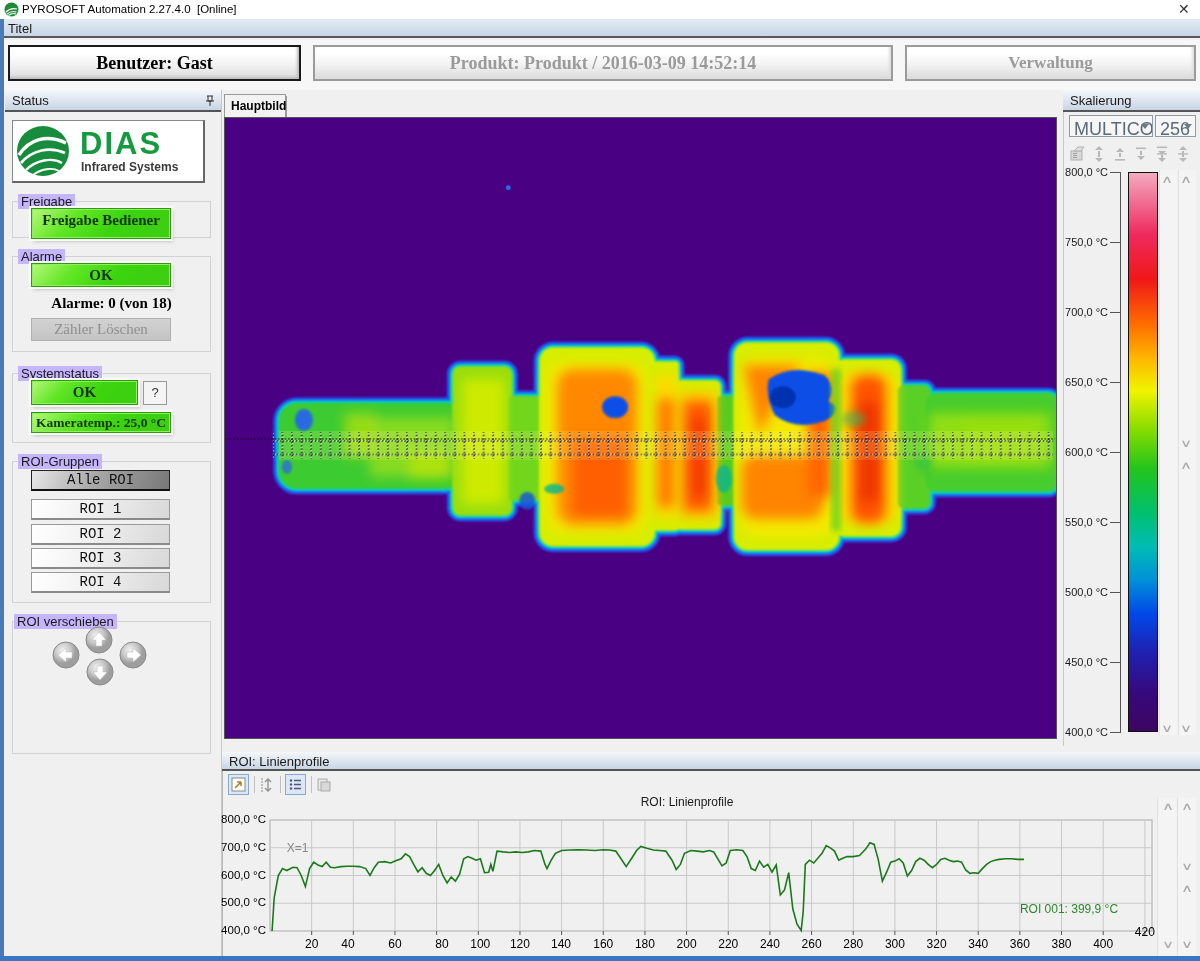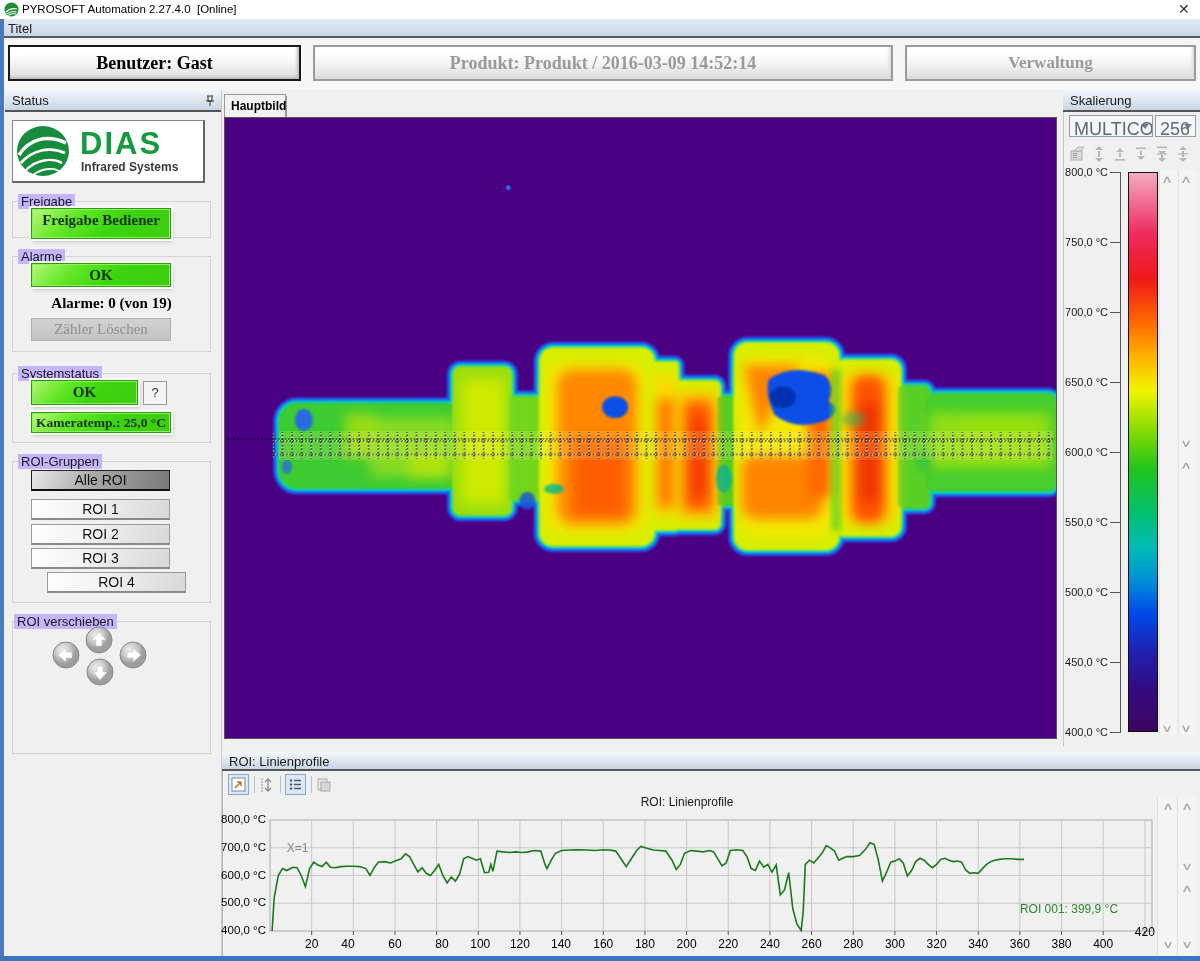--- a/index.html
+++ b/index.html
@@ -35,21 +35,21 @@
   border:1px solid #2f9a10;
   box-shadow:inset 0 0 0 1px #8ef060, 0 0 0 2px #fafafa, 2px 3px 3px #c4c4c4;
   font-family:"Liberation Serif", serif; font-weight:bold; font-size:15px;
   color:#123312; text-align:center; }
 .graybtn { position:absolute; left:31px; width:140px;
   background:linear-gradient(#d2d2d2,#c4c4c4); border:1px solid #b0b0b0;
   font-family:"Liberation Serif", serif; font-size:15px; color:#8f8f8f; text-align:center; }
 .roibtn { position:absolute; left:31px; width:139px; height:21px;
   background:linear-gradient(110deg,#ffffff 0%,#f2f2f2 40%,#d8d8d8 100%);
   border:1px solid #9a9a9a; border-bottom:2px solid #8a8a8a;
-  font-family:Liberation Sans, sans-serif; font-size:14px; color:#111; text-align:center; line-height:19px; }
+  font-family:Liberation Mono, monospace; font-size:14px; color:#111; text-align:center; line-height:19px; }
 #tab1 { left:224px; top:94px; width:62px; height:23px; background:#f2f2f2;
   border:1px solid #9a9a9a; border-bottom:none; font-size:12px; font-weight:bold;
   padding:4px 0 0 6px; }
 #mainimg { left:224px; top:117px; width:833px; height:622px; border:1px solid #555; background:#4a0082; }
 
 #scalepanel { left:1063px; top:90px; width:137px; height:656px; background:#f0f0f0; border-left:1px solid #c8c8c8; }
 #scalehdr { left:1063px; top:90px; width:137px; height:22px; padding:3px 0 0 7px; border-bottom:2px solid #555; }
 .combo { position:absolute; top:115px; height:22px; background:#f6f6f6; border:1px solid #919ba5;
   font-size:18px; color:#5a6a7a; padding:3px 0 4px 4px; overflow:hidden; }
 .combo .arr { position:absolute; right:3px; top:8px; width:0; height:0;
@@ -100,36 +100,36 @@
 <div class="abs" style="left:80px;top:126px;font-size:31px;font-weight:bold;color:#169a40;letter-spacing:2px;">DIAS</div>
 <div class="abs" style="left:81px;top:160px;font-size:12px;font-weight:bold;color:#3a3a3a;">Infrared Systems</div>
 
 <div class="grp" style="left:12px;top:201px;width:199px;height:37px;"></div>
 <div class="grplabel" style="left:18px;top:194px;">Freigabe</div>
 <div class="greenbtn" style="top:208px;height:31px;line-height:22px;">Freigabe Bediener</div>
 
 <div class="grp" style="left:12px;top:256px;width:199px;height:96px;"></div>
 <div class="grplabel" style="left:18px;top:249px;">Alarme</div>
 <div class="greenbtn" style="top:263px;height:24px;line-height:22px;">OK</div>
-<div class="abs" style="left:12px;top:295px;width:199px;text-align:center;font-family:'Liberation Serif',serif;font-weight:bold;font-size:15px;">Alarme: 0 (von 19)</div>
+<div class="abs" style="left:12px;top:295px;width:199px;text-align:center;font-family:'Liberation Serif',serif;font-weight:bold;font-size:15px;">Alarme: 0 (von 18)</div>
 <div class="graybtn" style="top:318px;height:23px;line-height:21px;">Zähler Löschen</div>
 
 <div class="grp" style="left:12px;top:373px;width:199px;height:70px;"></div>
 <div class="grplabel" style="left:18px;top:366px;">Systemstatus</div>
 <div class="greenbtn" style="top:380px;width:107px;height:25px;line-height:23px;">OK</div>
 <div class="abs" style="left:143px;top:381px;width:24px;height:24px;background:#f4f4f4;border:1px solid #999;text-align:center;font-size:13px;line-height:22px;color:#333;">?</div>
 <div class="greenbtn" style="top:412px;height:21px;line-height:19px;font-size:13.5px;white-space:nowrap;">Kameratemp.: 25,0 °C</div>
 
 <div class="grp" style="left:12px;top:461px;width:199px;height:142px;"></div>
 <div class="grplabel" style="left:18px;top:454px;">ROI-Gruppen</div>
 <div class="roibtn" style="top:470px;background:linear-gradient(110deg,#e8e8e8,#a8a8a8 45%,#787878);border:1px solid #222;border-bottom:2px solid #111;">Alle ROI</div>
 <div class="roibtn" style="top:499px;">ROI 1</div>
 <div class="roibtn" style="top:524px;">ROI 2</div>
 <div class="roibtn" style="top:548px;">ROI 3</div>
-<div class="roibtn" style="top:572px;margin-left:16px;">ROI 4</div>
+<div class="roibtn" style="top:572px;">ROI 4</div>
 
 <div class="grp" style="left:12px;top:621px;width:199px;height:133px;"></div>
 <div class="grplabel" style="left:14px;top:614px;">ROI verschieben</div>
 <svg class="abs" style="left:50px;top:625px" width="100" height="64" viewBox="0 0 100 64">
  <defs>
   <radialGradient id="knob" cx="38%" cy="32%">
    <stop offset="0%" stop-color="#f2f2f2"></stop>
         <stop offset="60%" stop-color="#c9c9c9"></stop>
         <stop offset="100%" stop-color="#9e9e9e"></stop>
   </radialGradient>

